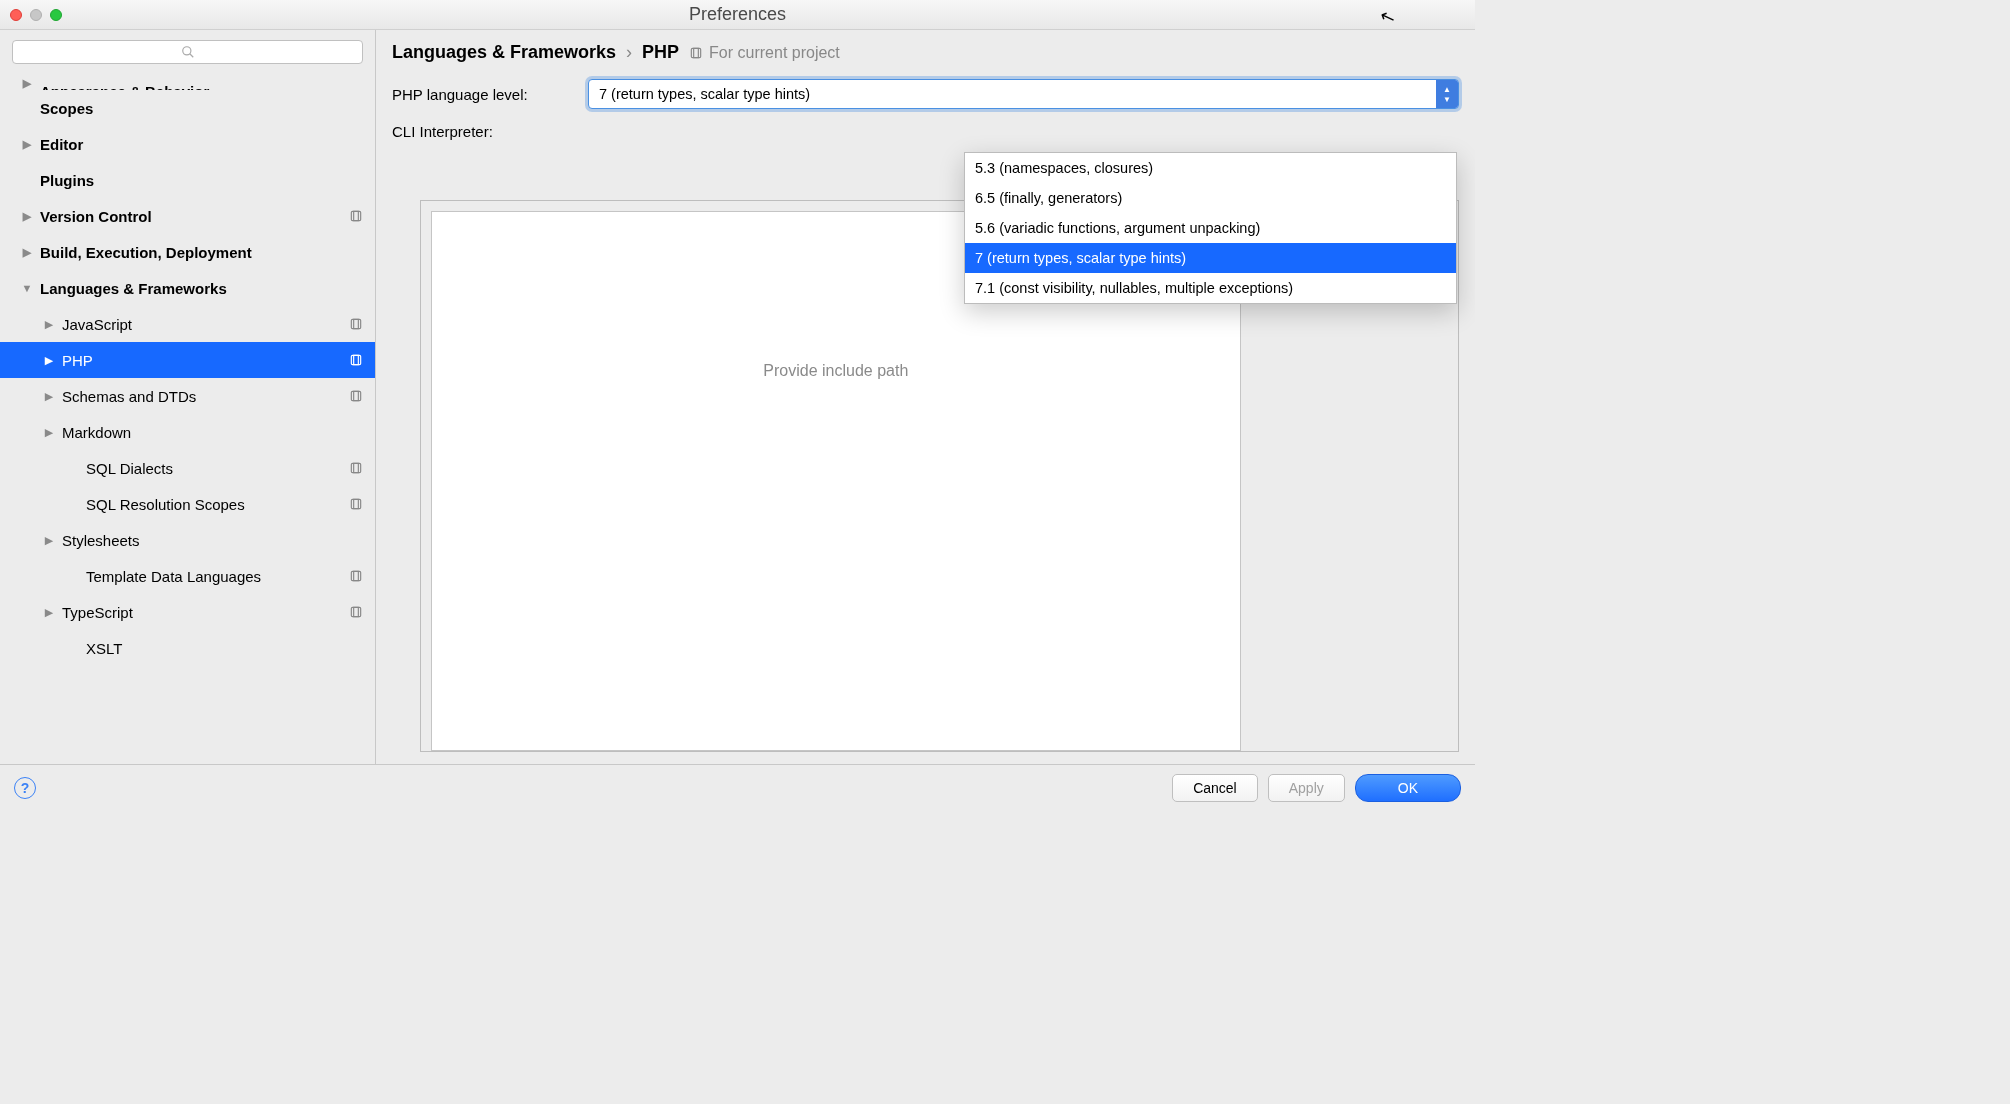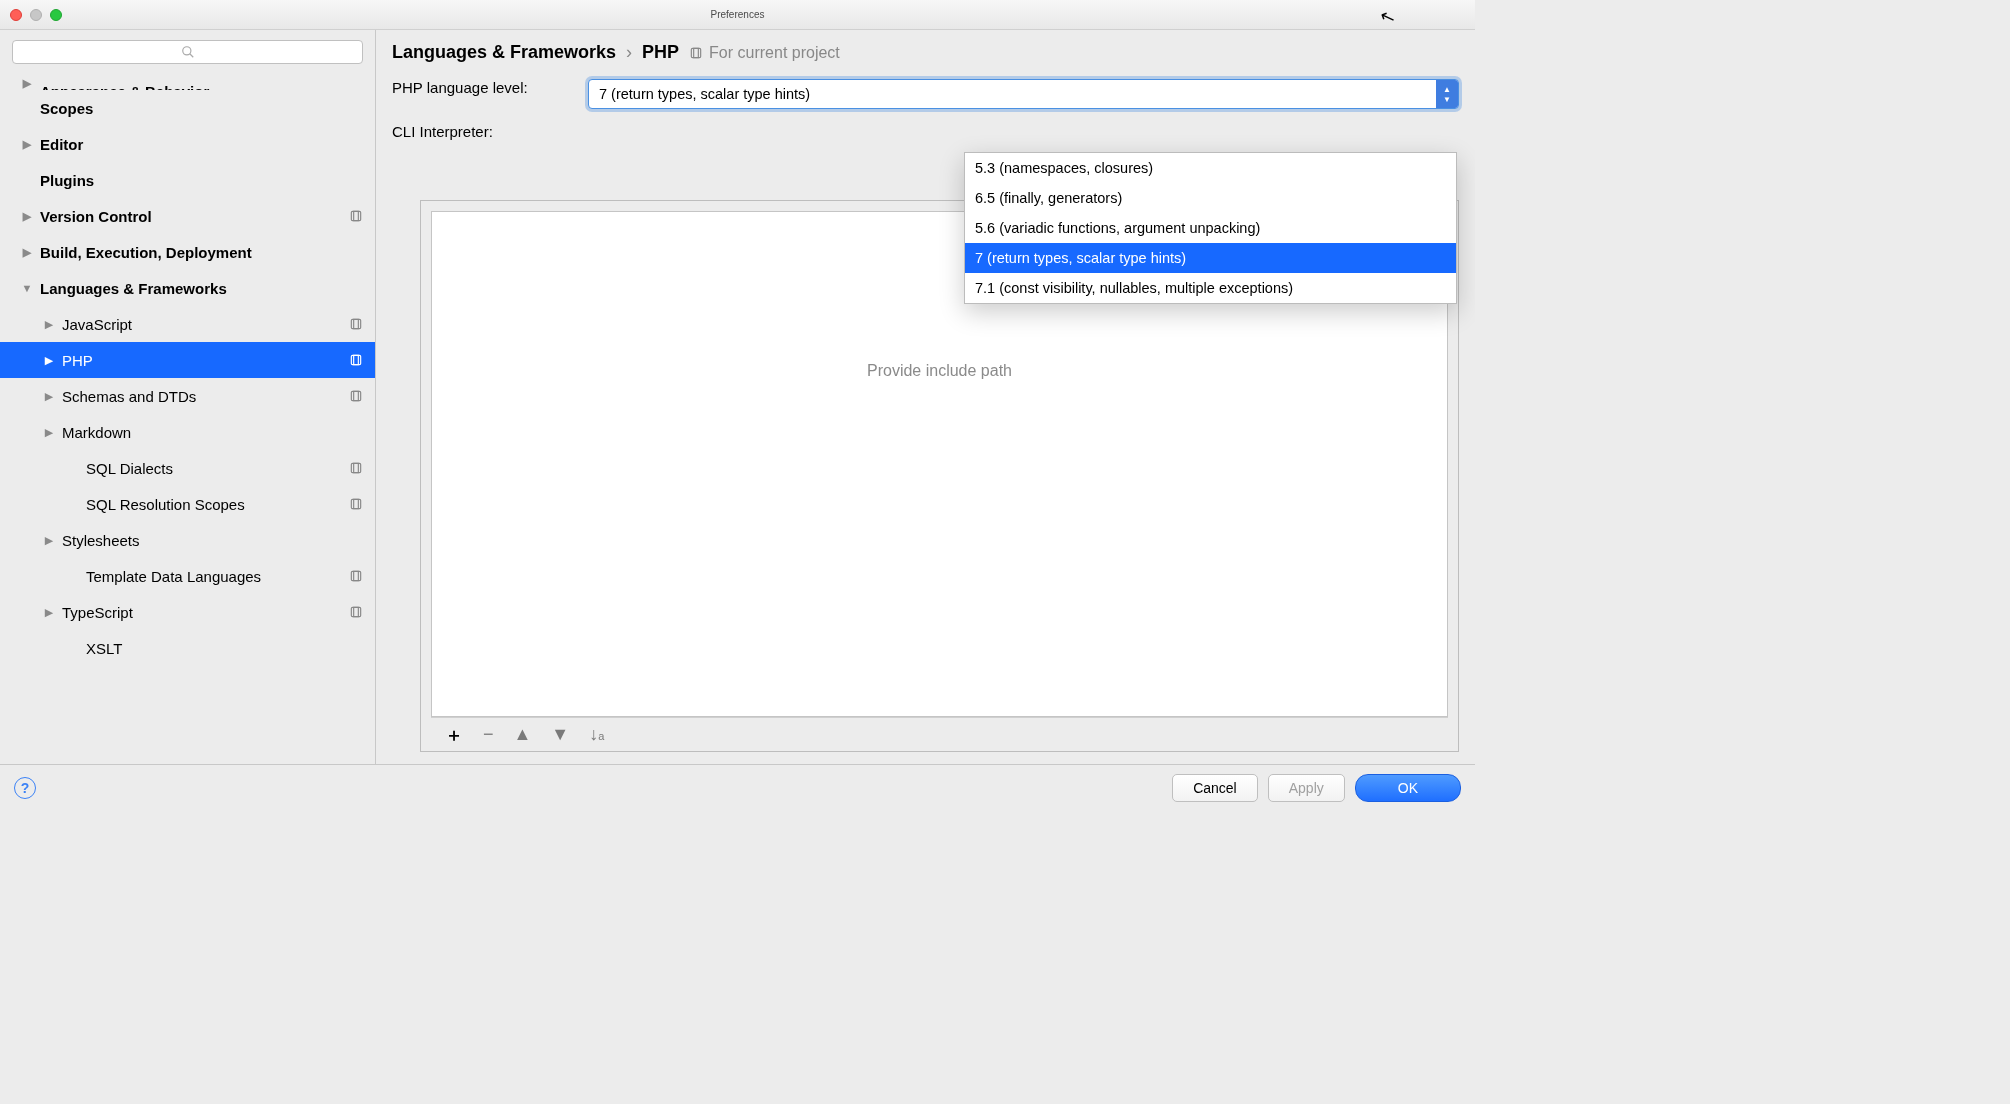--- a/index.html
+++ b/index.html
@@ -19,21 +19,21 @@
   border-bottom: 1px solid #d0d0d0;
   display: flex;
   align-items: center;
   position: relative;
 }
 .traffic { display: flex; gap: 8px; margin-left: 10px; }
 .traffic .dot { width: 12px; height: 12px; border-radius: 50%; }
 .dot.red { background: #ff5f57; border: 0.5px solid #e03e38; }
 .dot.yellow { background: #c7c7c7; border: 0.5px solid #b0b0b0; }
 .dot.green { background: #28c840; border: 0.5px solid #1fa531; }
-.titlebar .title { position:absolute; left:0; right:0; text-align:center; font-size:10px; color:#4a4a4a; }
+.titlebar .title { position:absolute; left:0; right:0; text-align:center; font-size:18px; color:#4a4a4a; }
 .window-body { display: flex; height: calc(100% - 30px - 46px); }
 .sidebar {
   width: 376px;
   border-right: 1px solid #c8c8c8;
   background: #ececec;
   display: flex;
   flex-direction: column;
 }
 .search-wrap { padding: 10px 12px 6px; }
 .search {
@@ -70,21 +70,21 @@
 .tree-row.selected .arrow { color: #fff; }
 .tree-row .label { flex: 1; white-space: nowrap; overflow: hidden; text-overflow: ellipsis; }
 .tree-row .proj-icon { width: 14px; height: 14px; color: #888; }
 .tree-row.selected .proj-icon { color: #fff; }
 .proj-icon svg { width: 14px; height: 14px; display:block; }
 .main { flex:1; display:flex; flex-direction:column; padding: 12px 16px 12px 16px; position: relative; }
 .breadcrumb { display:flex; align-items:center; gap:10px; font-size:18px; margin-bottom: 16px; }
 .breadcrumb .crumb { font-weight:600; }
 .breadcrumb .sep { color:#888; }
 .breadcrumb .scope { color:#888; font-size:16px; display:flex; align-items:center; gap:6px; }
-.form-row { display:flex; margin-bottom: 14px; font-size:15px; }
+.form-row { display:flex; align-items:center; margin-bottom: 14px; font-size:15px; }
 .form-row .lbl { width: 196px; color:#000; }
 .form-row .value { flex:1; }
 .combo {
   width: 100%;
   height: 30px;
   border: 1px solid #4a90e2;
   border-radius: 4px;
   background:#fff;
   display:flex;
   align-items:center;
@@ -101,21 +101,21 @@
   color:#fff; font-size:8px; gap:1px;
 }
 .tabs-hidden {
   height: 34px;
   margin-top: 6px;
   display:flex;
   gap: 6px;
   color:#aaa;
   font-size:15px;
 }
-.panel-wrap { flex:1; border:1px solid #bdbdbd; background:#ececec; display:flex; flex-direction:column; margin-top:6px;margin-left:28px; }
+.panel-wrap { flex:1; border:1px solid #bdbdbd; background:#ececec; display:flex; margin-top:6px;margin-left:28px; }
 .include-area {
   flex:1;
   margin: 10px 10px 0 10px;
   background:#fff;
   border:1px solid #c5c5c5;
   display:flex;
   align-items:flex-start;
   justify-content:center;
   padding-top: 150px;
   color:#8a8a8a;

